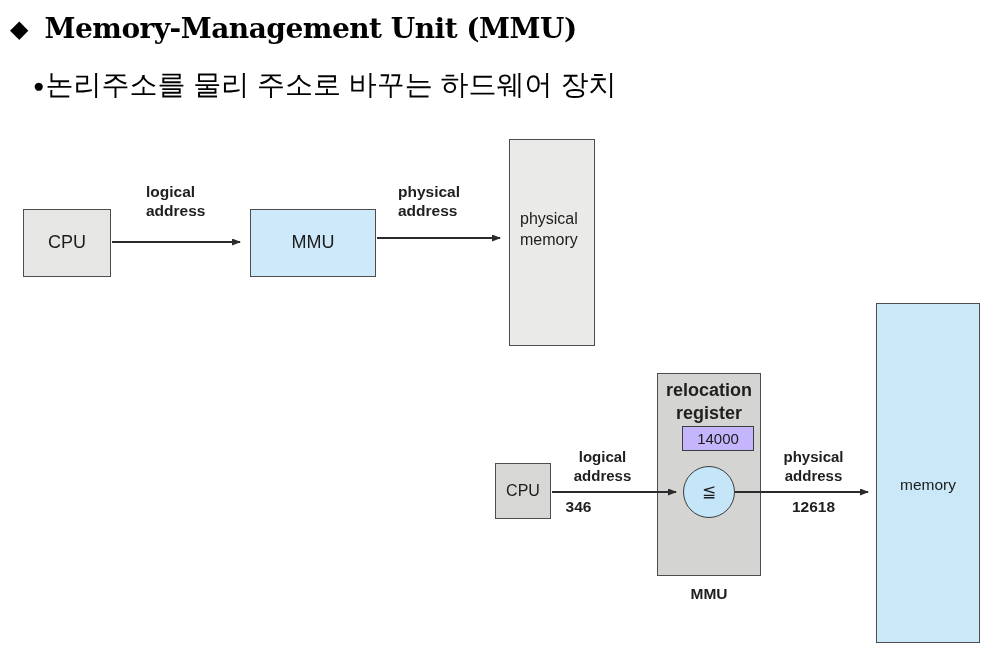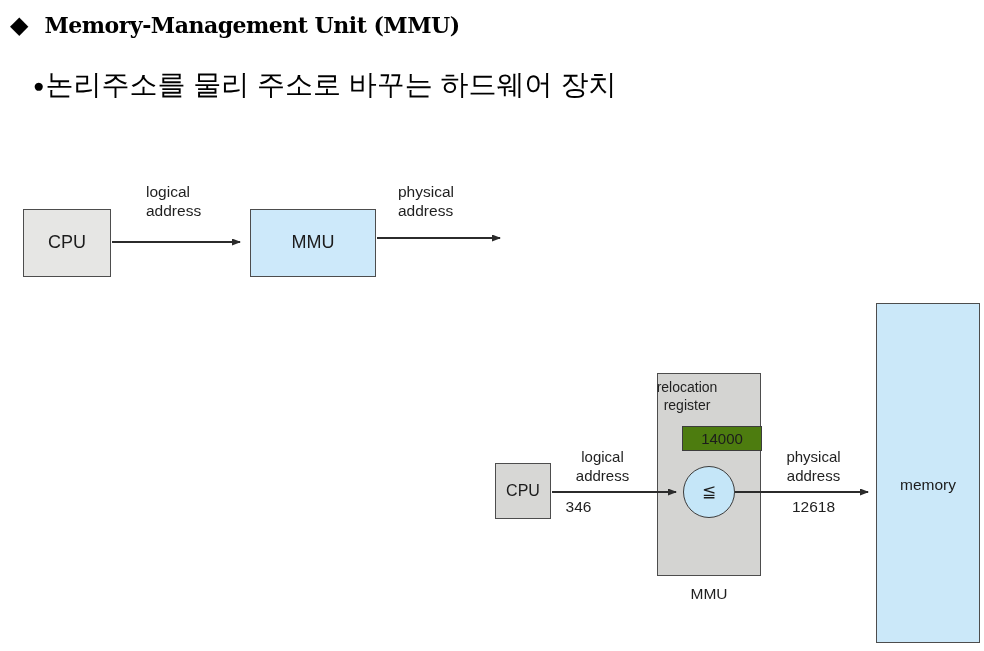--- a/index.html
+++ b/index.html
@@ -6,50 +6,50 @@
   .slide {
     position:relative; width:984px; height:651px; background:#ffffff;
     font-family:"Liberation Sans", sans-serif; overflow:hidden;
   }
   
   .title-row {
     position:absolute; left:10px; top:12px; display:flex; align-items:center;
     font-family:"DejaVu Serif","Liberation Serif",serif; font-weight:bold; color:#000;
   }
   .title-diamond { font-size:24px; line-height:1; margin-right:16px; font-family:"DejaVu Sans",sans-serif; }
-  .title-text { font-size:22px; letter-spacing:-0.5px; white-space:nowrap; }
+  .title-text { font-size:28px; letter-spacing:-0.5px; white-space:nowrap; }
   
   .subtitle-row {
     position:absolute; left:33px; top:66px; display:flex; align-items:center; color:#000;
   }
   .subtitle-bullet { font-size:19px; line-height:1; margin-right:1px; }
   .subtitle-text { font-size:28px; white-space:nowrap; }
 
   
   .box {
     position:absolute; box-sizing:border-box; border:1.6px solid #4d4d4d;
     display:flex; align-items:center; justify-content:center;
     color:#1c1c1c;
   }
   .box-text { line-height:1.3; }
-  .lbl { position:absolute; color:#1f1f1f; line-height:1.25; }
+  .lbl { position:absolute; color:#1f1f1f; line-height:1.25;font-weight:bold; }
 
   
   .d1-cpu   { left:23px;  top:209px; width:88px;  height:68px;  background:#e6e6e4; font-size:18px; }
   .d1-mmu   { left:250px; top:209px; width:126px; height:68px;  background:#cde9fa; font-size:18px; }
   .d1-pmem  { left:509px; top:139px; width:86px;  height:207px; background:#eaeae8; font-size:16px; padding-bottom:26px; }
   .d1-pmem .box-text { width:64px; text-align:left; }
   .d1-la    { left:146px; top:182px; width:72px; font-size:15.5px; text-align:left; }
   .d1-pa    { left:398px; top:182px; width:72px; font-size:15.5px; text-align:left; }
 
   
   .d2-cpu   { left:495px; top:463px; width:56px;  height:56px;  background:#d7d7d5; font-size:16px; }
   .d2-mmubox{ left:657px; top:373px; width:104px; height:203px; background:#d4d4d2; }
-  .d2-relreg{ left:635px; top:379px; width:104px; font-size:14px; text-align:center; }
-  .d2-val   { left:682px; top:426px; width:80px;  height:25px;  background:#4d7c0f; border-color:#3c3c3c; font-size:15px; }
+  .d2-relreg{ left:657px; top:379px; width:104px; font-size:18px; text-align:center; }
+  .d2-val   { left:682px; top:426px; width:72px;  height:25px;  background:#c4b5fd; border-color:#3c3c3c; font-size:15px; }
   .d2-adder { left:683px; top:466px; width:52px;  height:52px;  background:#c5e6f8; border-color:#3c3c3c; border-radius:50%; font-size:17px; }
   .d2-la    { left:560px; top:448px; width:85px; font-size:15px; text-align:center; }
   .d2-lav   { left:536px; top:497px; width:85px; font-size:15.5px; text-align:center; }
   .d2-pa    { left:771px; top:448px; width:85px; font-size:15px; text-align:center; }
   .d2-pav   { left:771px; top:497px; width:85px; font-size:15.5px; text-align:center; }
   .d2-mmucap{ left:657px; top:584px; width:104px; font-size:15.5px; text-align:center; }
   .d2-mem   { left:876px; top:303px; width:104px; height:340px; background:#cbe8f9; font-size:15.5px; padding-top:24px; }
 
   .arrows { position:absolute; left:0; top:0; width:984px; height:651px; pointer-events:none; }
 </style>
@@ -73,20 +73,23 @@
   </div>
 
   <div class="lbl d1-la">logical address</div>
 
   <div class="box d1-mmu">
     <span class="box-text">MMU</span>
   </div>
 
   <div class="lbl d1-pa">physical address</div>
 
+  <div class="box d1-pmem">
+    <span class="box-text">physical memory</span>
+  </div>
 
   <div class="box d2-mmubox"></div>
 
   <div class="lbl d2-relreg">relocation register</div>
 
   <div class="box d2-val">
     <span class="box-text">14000</span>
   </div>
 
   <div class="box d2-adder">

